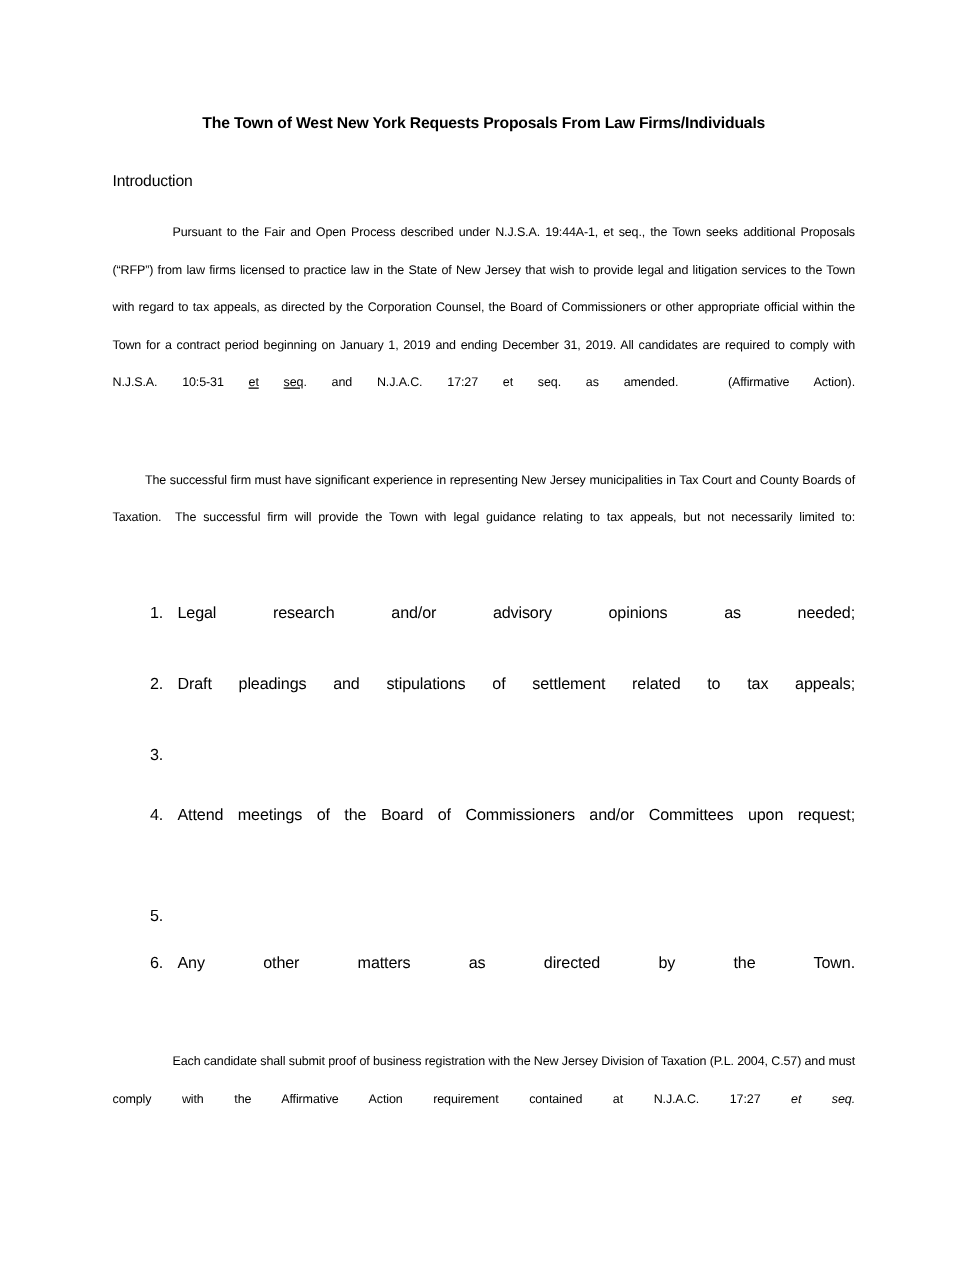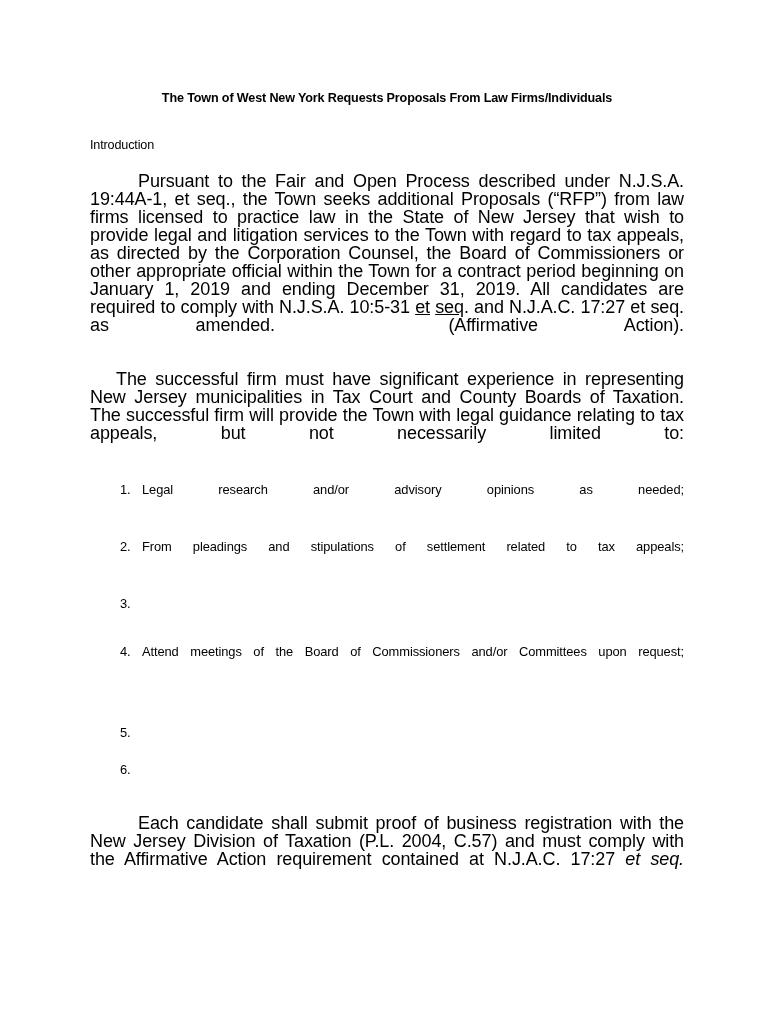--- a/index.html
+++ b/index.html
@@ -52,22 +52,22 @@
     font-weight: normal;
     font-size: 12.6px;
     line-height: 18px;
     letter-spacing: -0.15px;
   }
   h2.section-heading.tight { padding-top: 21px; }
 
   p.body-para {
     margin: 0;
     padding-top: 18px;
-    font-size: 18px;
-    line-height: 18px;
+    font-size: 10px;
+    line-height: 30px;
     text-align: justify;
     text-justify: inter-word;
     letter-spacing: -0.1px;
     white-space: pre-wrap;
   }
   p.body-para.indent { text-indent: 48px; }
   p.body-para.indent-sm { text-indent: 26px; }
 
   
   p.body-para::after {
@@ -147,25 +147,25 @@
     </h1>
 
     <h2 class="section-heading">Introduction</h2>
 
     <p class="body-para indent"><span>Pursuant to the Fair and Open Process described under N.J.S.A. 19:44A-1, et seq., the Town seeks additional Proposals (“RFP”) from law firms licensed to practice law in the State of New Jersey that wish to provide legal and litigation services to the Town with regard to tax appeals, as directed by the Corporation Counsel, the Board of Commissioners or other appropriate official within the Town for a contract period beginning on January 1, 2019 and ending December 31, 2019. All candidates are required to comply with N.J.S.A. 10:5-31 </span><u class="ul">et</u><span> </span><u class="ul">seq</u><span>. and N.J.A.C. 17:27 et seq. as amended.  (Affirmative Action).</span></p>
 
     <p class="body-para indent-sm">The successful firm must have significant experience in representing New Jersey municipalities in Tax Court and County Boards of Taxation.  The successful firm will provide the Town with legal guidance relating to tax appeals, but not necessarily limited to:</p>
 
     <ol class="req-list">
       <li><span class="num">1.</span><span>Legal research and/or advisory opinions as needed;</span></li>
-      <li><span class="num">2.</span><span>From pleadings and stipulations of settlement related to tax appeals;</span></li>
+      <li><span class="num">2.</span><span>Draft pleadings and stipulations of settlement related to tax appeals;</span></li>
       <li><span class="num">3.</span></li>
       <li class="double-spaced"><span class="num">4.</span><span>Attend meetings of the Board of Commissioners and/or Committees upon request;</span></li>
       <li><span class="num">5.</span></li>
-      <li><span class="num">6.</span></li>
+      <li><span class="num">6.</span><span>Any other matters as directed by the Town.</span></li>
     </ol>
 
     <p class="body-para indent"><span>Each candidate shall submit proof of business registration with the New Jersey Division of Taxation (P.L. 2004, C.57) and must comply with the Affirmative Action requirement contained at N.J.A.C. 17:27 </span><i class="it">et seq.</i></p>
 
     <h2 class="section-heading tight">Professional Information and Qualifications</h2>
 
   </div>
 
   <div class="page-number">1</div>
 

